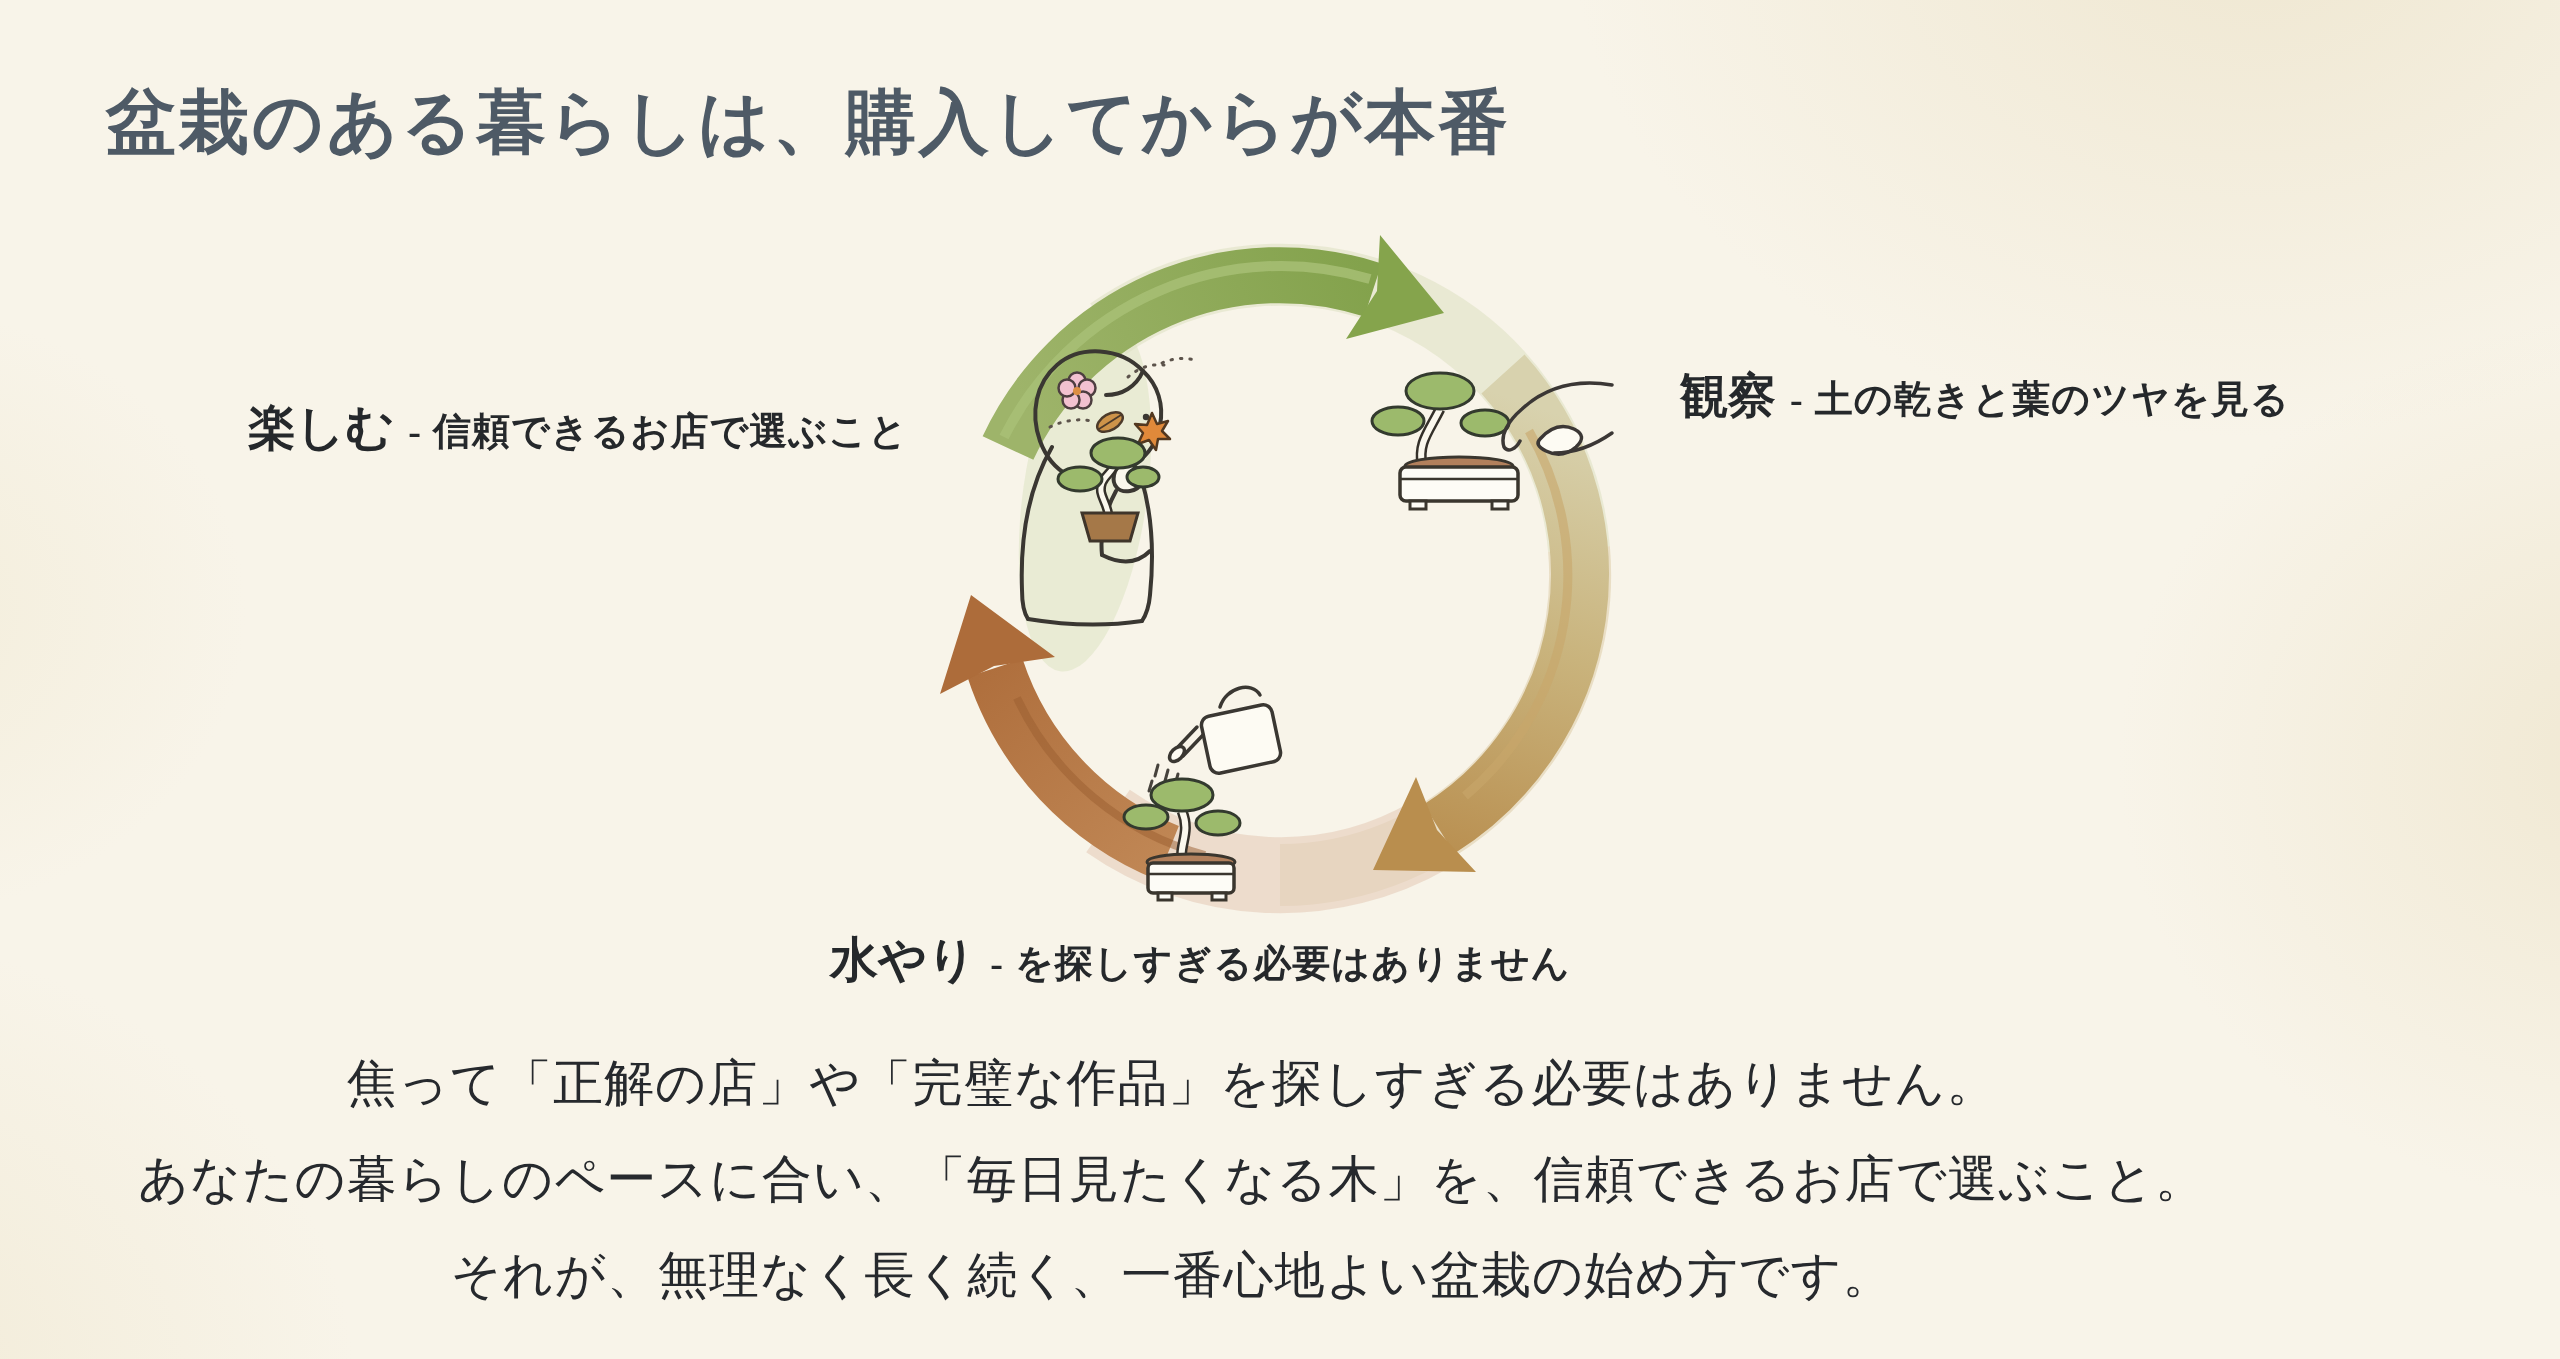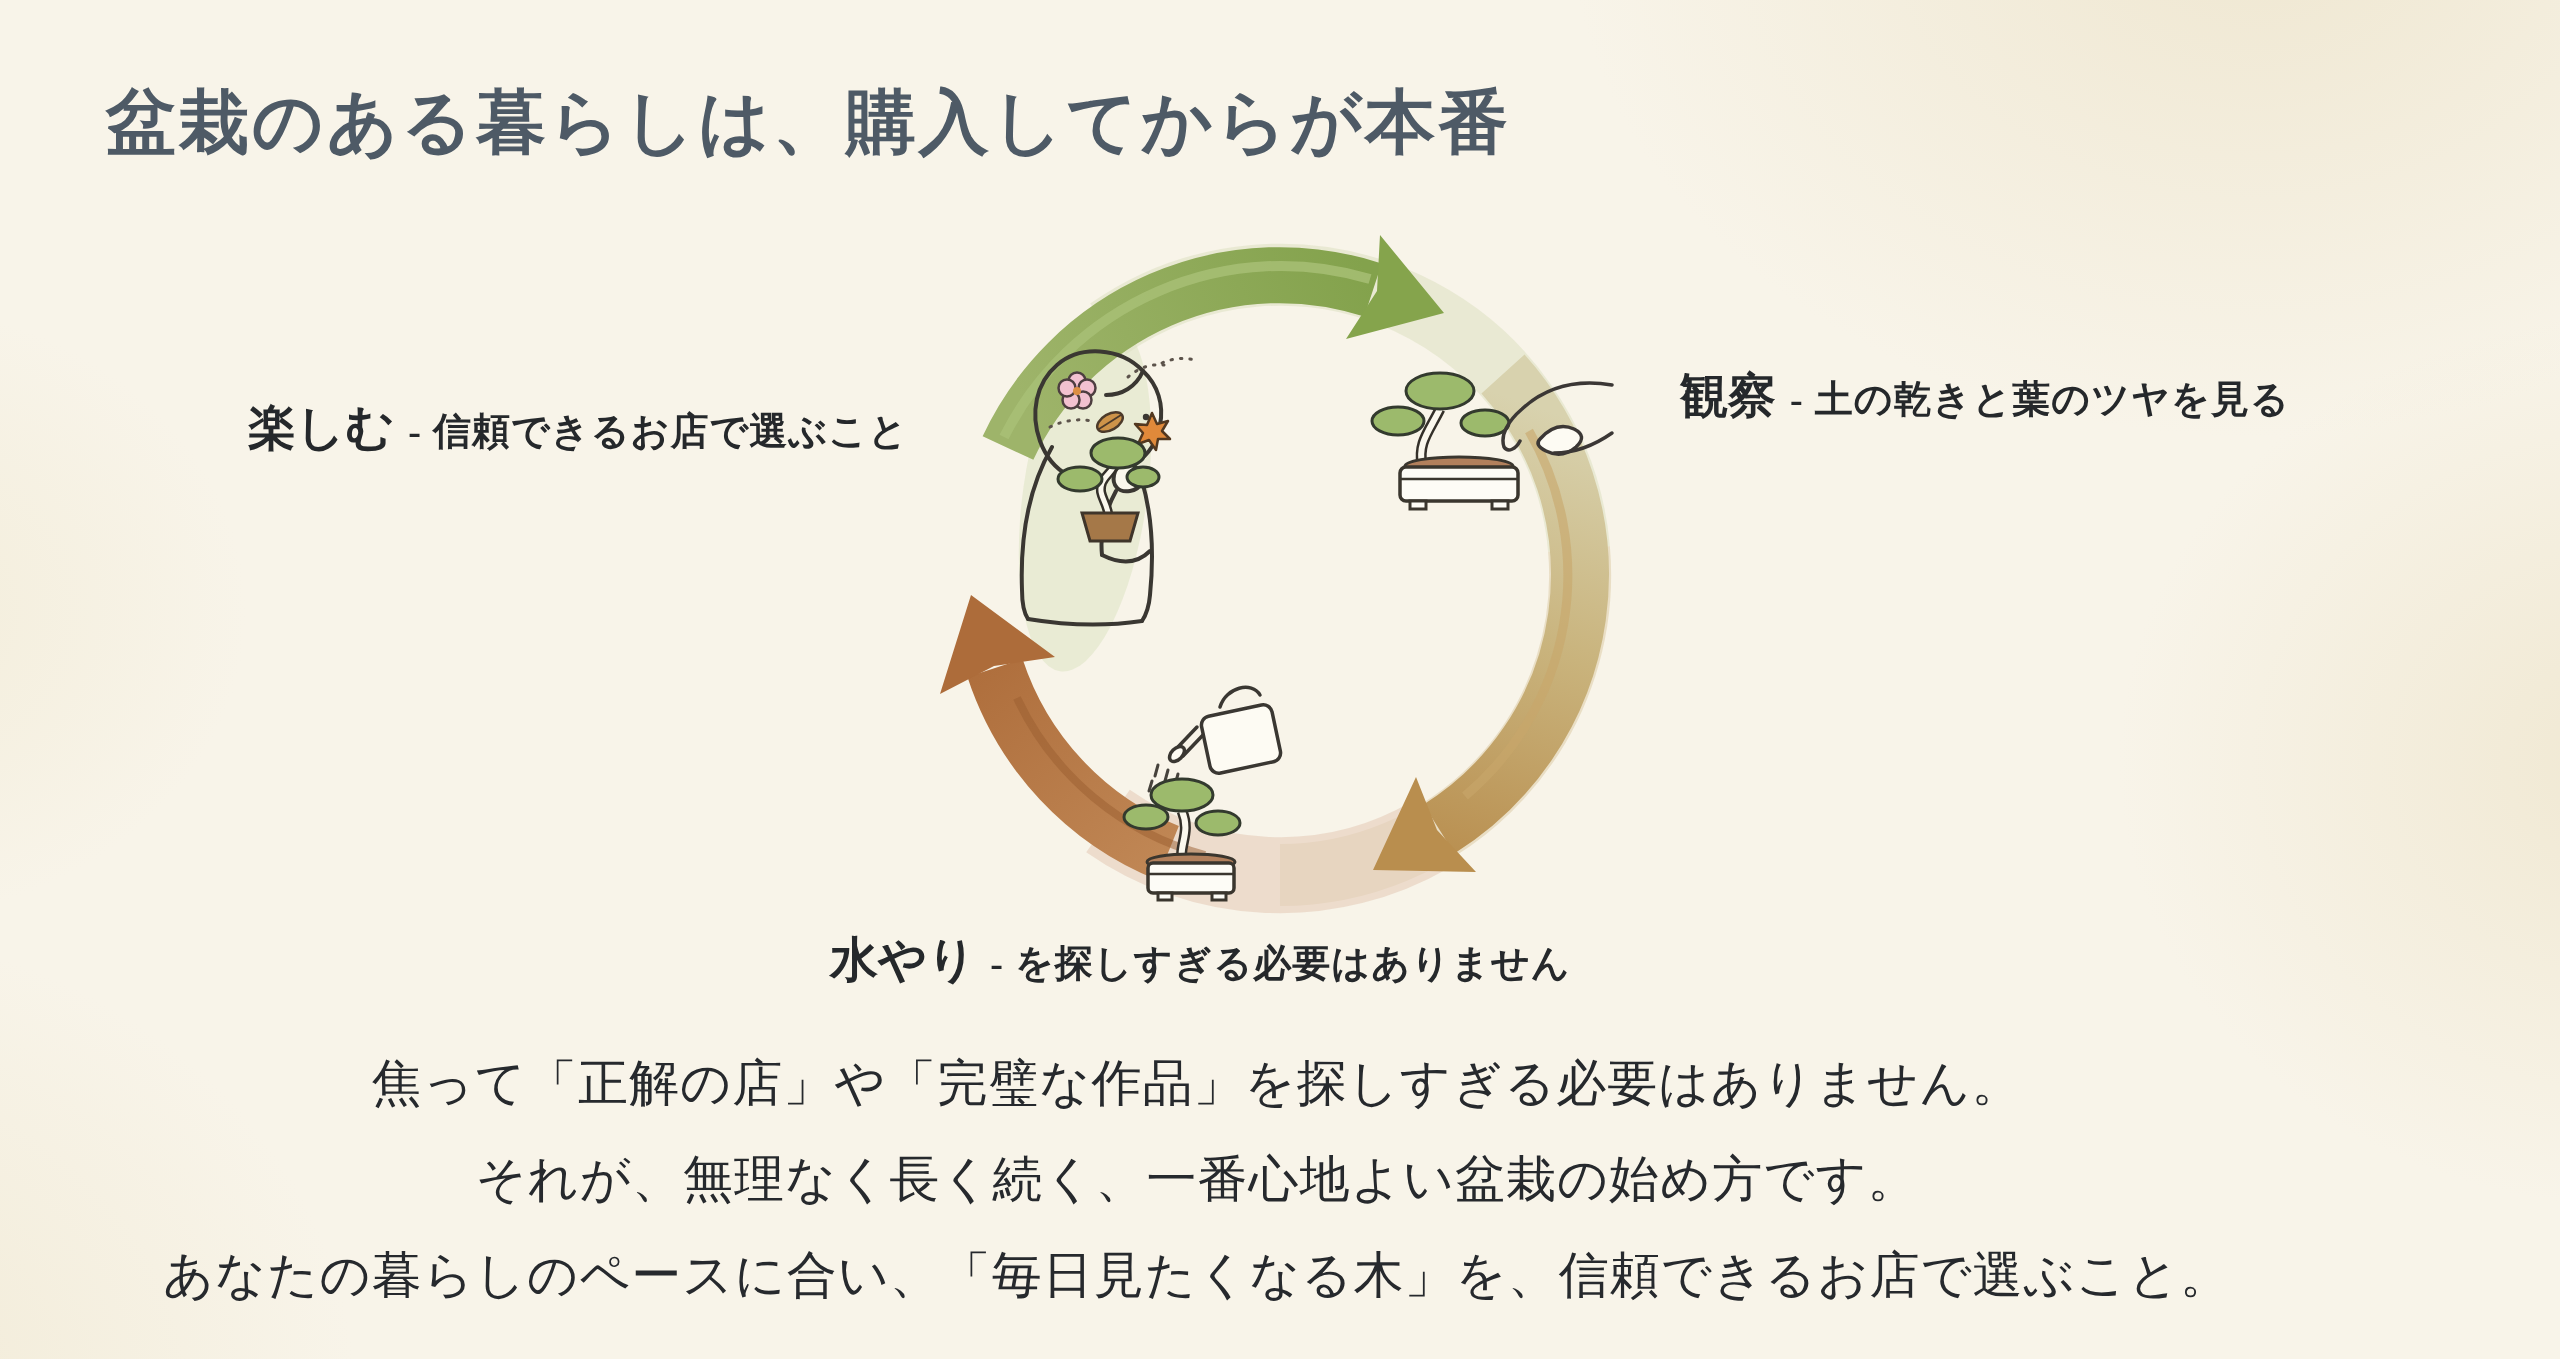--- a/index.html
+++ b/index.html
@@ -24,21 +24,21 @@
   .cycle svg{display:block;width:100%;height:100%;}
   .step-label{position:absolute;white-space:nowrap;color:#25282b;}
   .step-label .big{font-size:48px;font-weight:700;}
   .step-label .sep{font-size:38px;font-weight:600;margin:0 12px 0 14px;}
   .step-label .desc{font-size:38px;font-weight:600;letter-spacing:1px;}
   #label-enjoy{left:248px;top:396px;}
   #label-observe{left:1680px;top:364px;}
   #label-watering{left:830px;top:928px;}
   .footer{
     position:absolute;left:0;top:1058px;width:2344px;
-    text-align:center;color:#26292d;margin-left:25px;
+    text-align:center;color:#26292d;
   }
   .footer .line{
     font-size:50px;line-height:50px;font-weight:500;
     letter-spacing:1px;margin:0 0 46px 0;white-space:nowrap;
   }
 </style>
 </head>
 <body>
 
 <h1 class="title">盆栽のある暮らしは、購入してからが本番</h1>
@@ -178,15 +178,15 @@
 </div>
 <div class="step-label" id="label-observe">
   <span class="big">観察</span><span class="sep">-</span><span class="desc">土の乾きと葉のツヤを見る</span>
 </div>
 <div class="step-label" id="label-watering">
   <span class="big">水やり</span><span class="sep">-</span><span class="desc">を探しすぎる必要はありません</span>
 </div>
 
 <div class="footer">
   <p class="line">焦って「正解の店」や「完璧な作品」を探しすぎる必要はありません。</p>
+  <p class="line">あなたの暮らしのペースに合い、「毎日見たくなる木」を、信頼できるお店で選ぶこと。</p>
   <p class="line">それが、無理なく長く続く、一番心地よい盆栽の始め方です。</p>
-  <p class="line">あなたの暮らしのペースに合い、「毎日見たくなる木」を、信頼できるお店で選ぶこと。</p>
 </div>
 
 </body></html>

